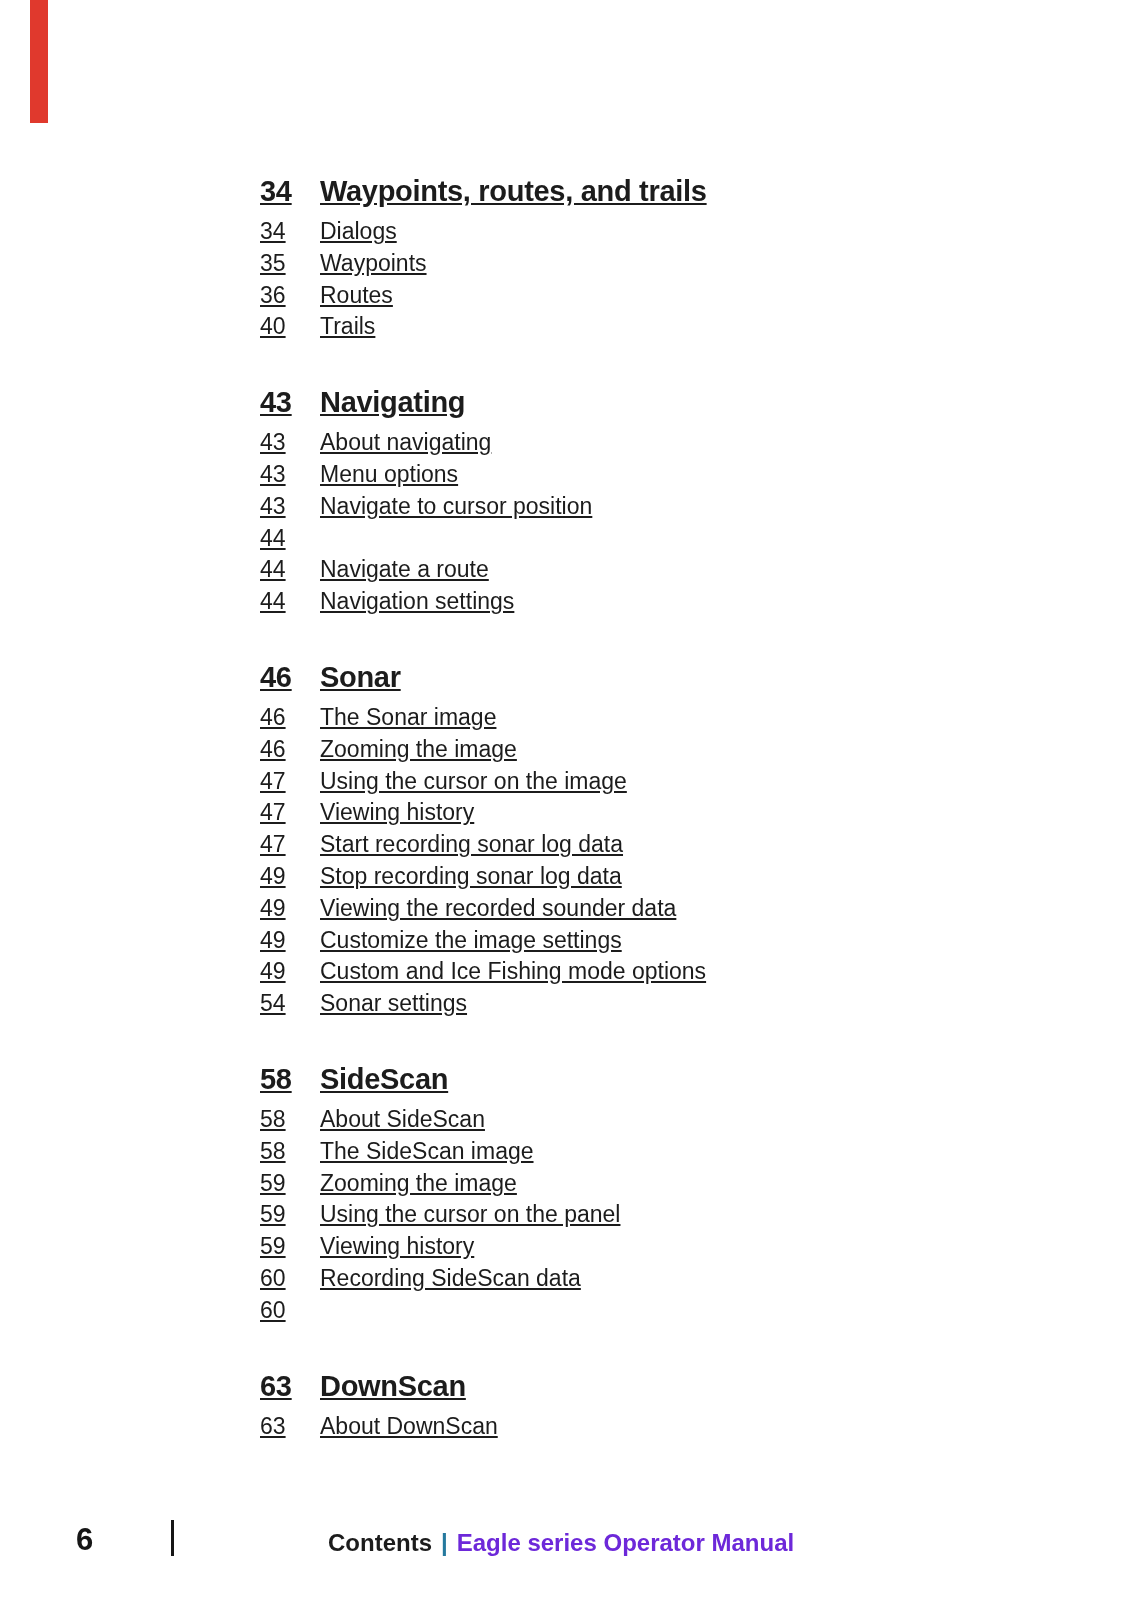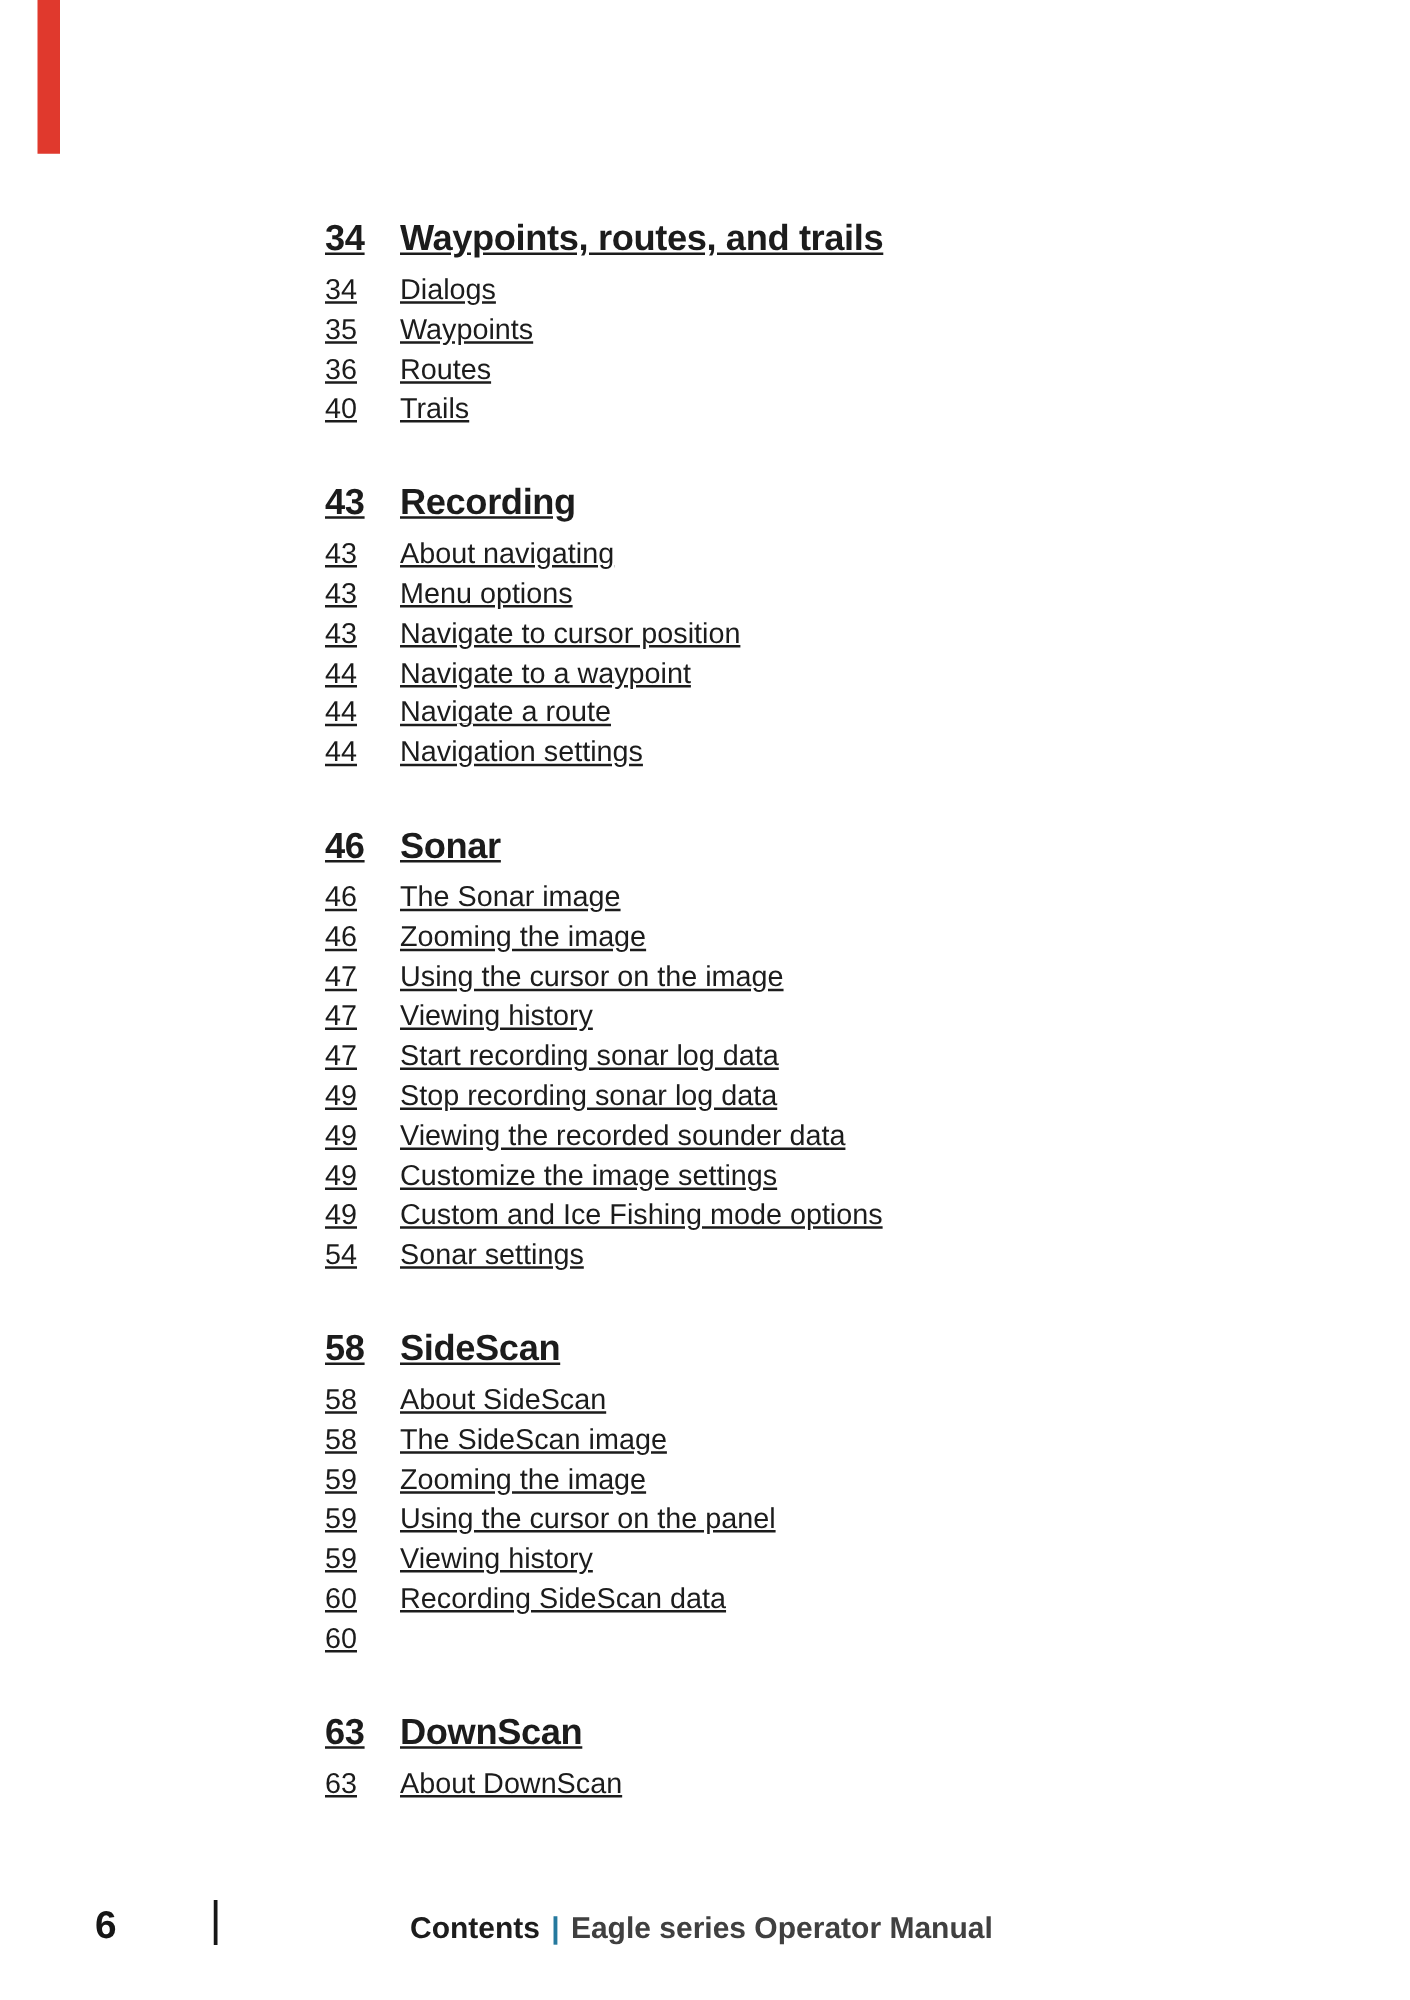--- a/index.html
+++ b/index.html
@@ -105,37 +105,36 @@
         <span>Routes</span>
       </div>
       <div class="toc-entry">
         <span class="num-col">40</span>
         <span>Trails</span>
       </div>
     </div>
     <div class="toc-section">
       <div class="toc-heading">
         <span class="num-col">43</span>
-        <span>Recording</span>
+        <span>Navigating</span>
       </div>
       <div class="toc-entry">
         <span class="num-col">43</span>
         <span>About navigating</span>
       </div>
       <div class="toc-entry">
         <span class="num-col">43</span>
         <span>Menu options</span>
       </div>
       <div class="toc-entry">
         <span class="num-col">43</span>
         <span>Navigate to cursor position</span>
       </div>
       <div class="toc-entry">
         <span class="num-col">44</span>
-        <span>Navigate to a waypoint</span>
       </div>
       <div class="toc-entry">
         <span class="num-col">44</span>
         <span>Navigate a route</span>
       </div>
       <div class="toc-entry">
         <span class="num-col">44</span>
         <span>Navigation settings</span>
       </div>
     </div>
@@ -228,14 +227,14 @@
         <span>About DownScan</span>
       </div>
     </div>
   </div>
 
 <div class="footer-page-number">6</div>
 
 <div class="footer-divider"></div>
 
 <div class="footer-text">
-  <span>Contents</span><span class="sep teal" style="color: rgb(37, 121, 158);">|</span><span class="teal" style="color: #404040; margin-top: 20px;">Eagle series Operator Manual</span>
+  <span>Contents</span><span class="sep teal" style="color: rgb(37, 121, 158);">|</span><span class="teal" style="color: #6d28d9; margin-top: 20px;">Eagle series Operator Manual</span>
 </div>
 
 </body></html>

